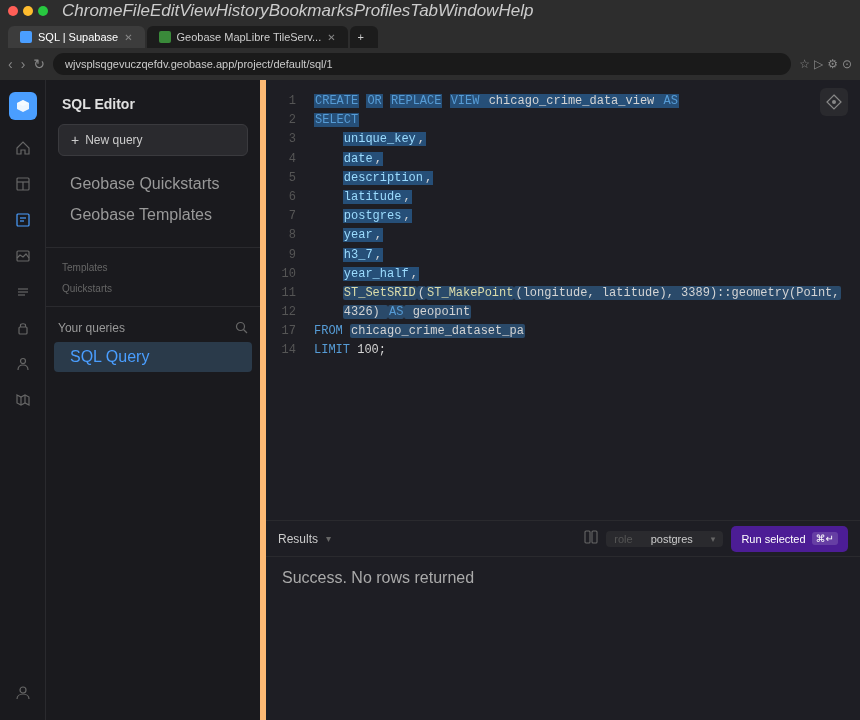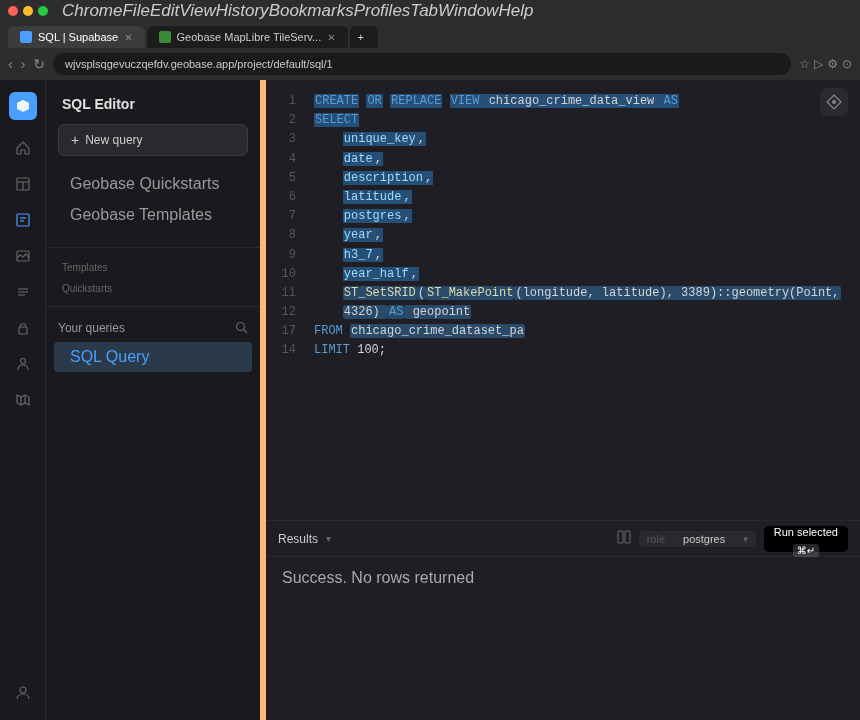--- a/index.html
+++ b/index.html
@@ -281,31 +281,30 @@
       border-radius: 4px;
       padding: 2px 8px;
       font-size: 11px;
       color: #888;
     }
     .role-label { color: #555; }
     .role-value { color: #ccc; }
     .role-arrow { color: #666; font-size: 9px; }
     .run-btn {
       height: 26px;
-      background: #000000;
+      background: #4c1d95;
       border: none;
       border-radius: 5px;
       color: white;
       font-size: 11px;
       padding: 0 10px;
       cursor: pointer;
       display: flex;
       align-items: center;
       gap: 6px;
-      flex-direction: column;
     }
     .run-btn-kbd {
       background: rgba(255,255,255,0.15);
       border-radius: 3px;
       padding: 1px 4px;
       font-size: 10px;
     }
     .results-body {
       flex: 1;
       padding: 12px 16px;

